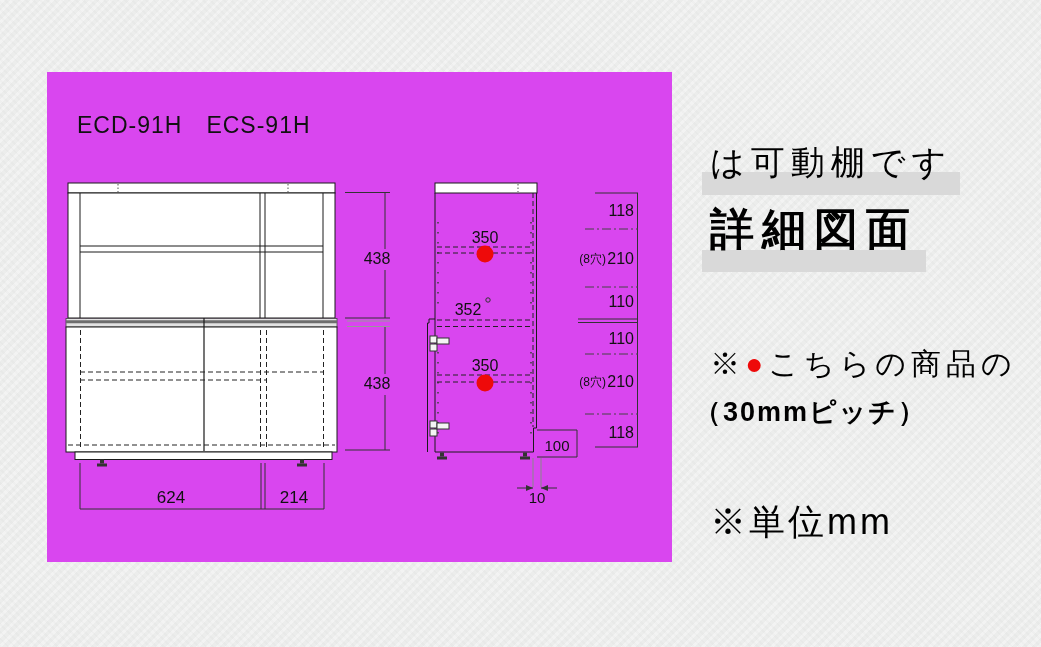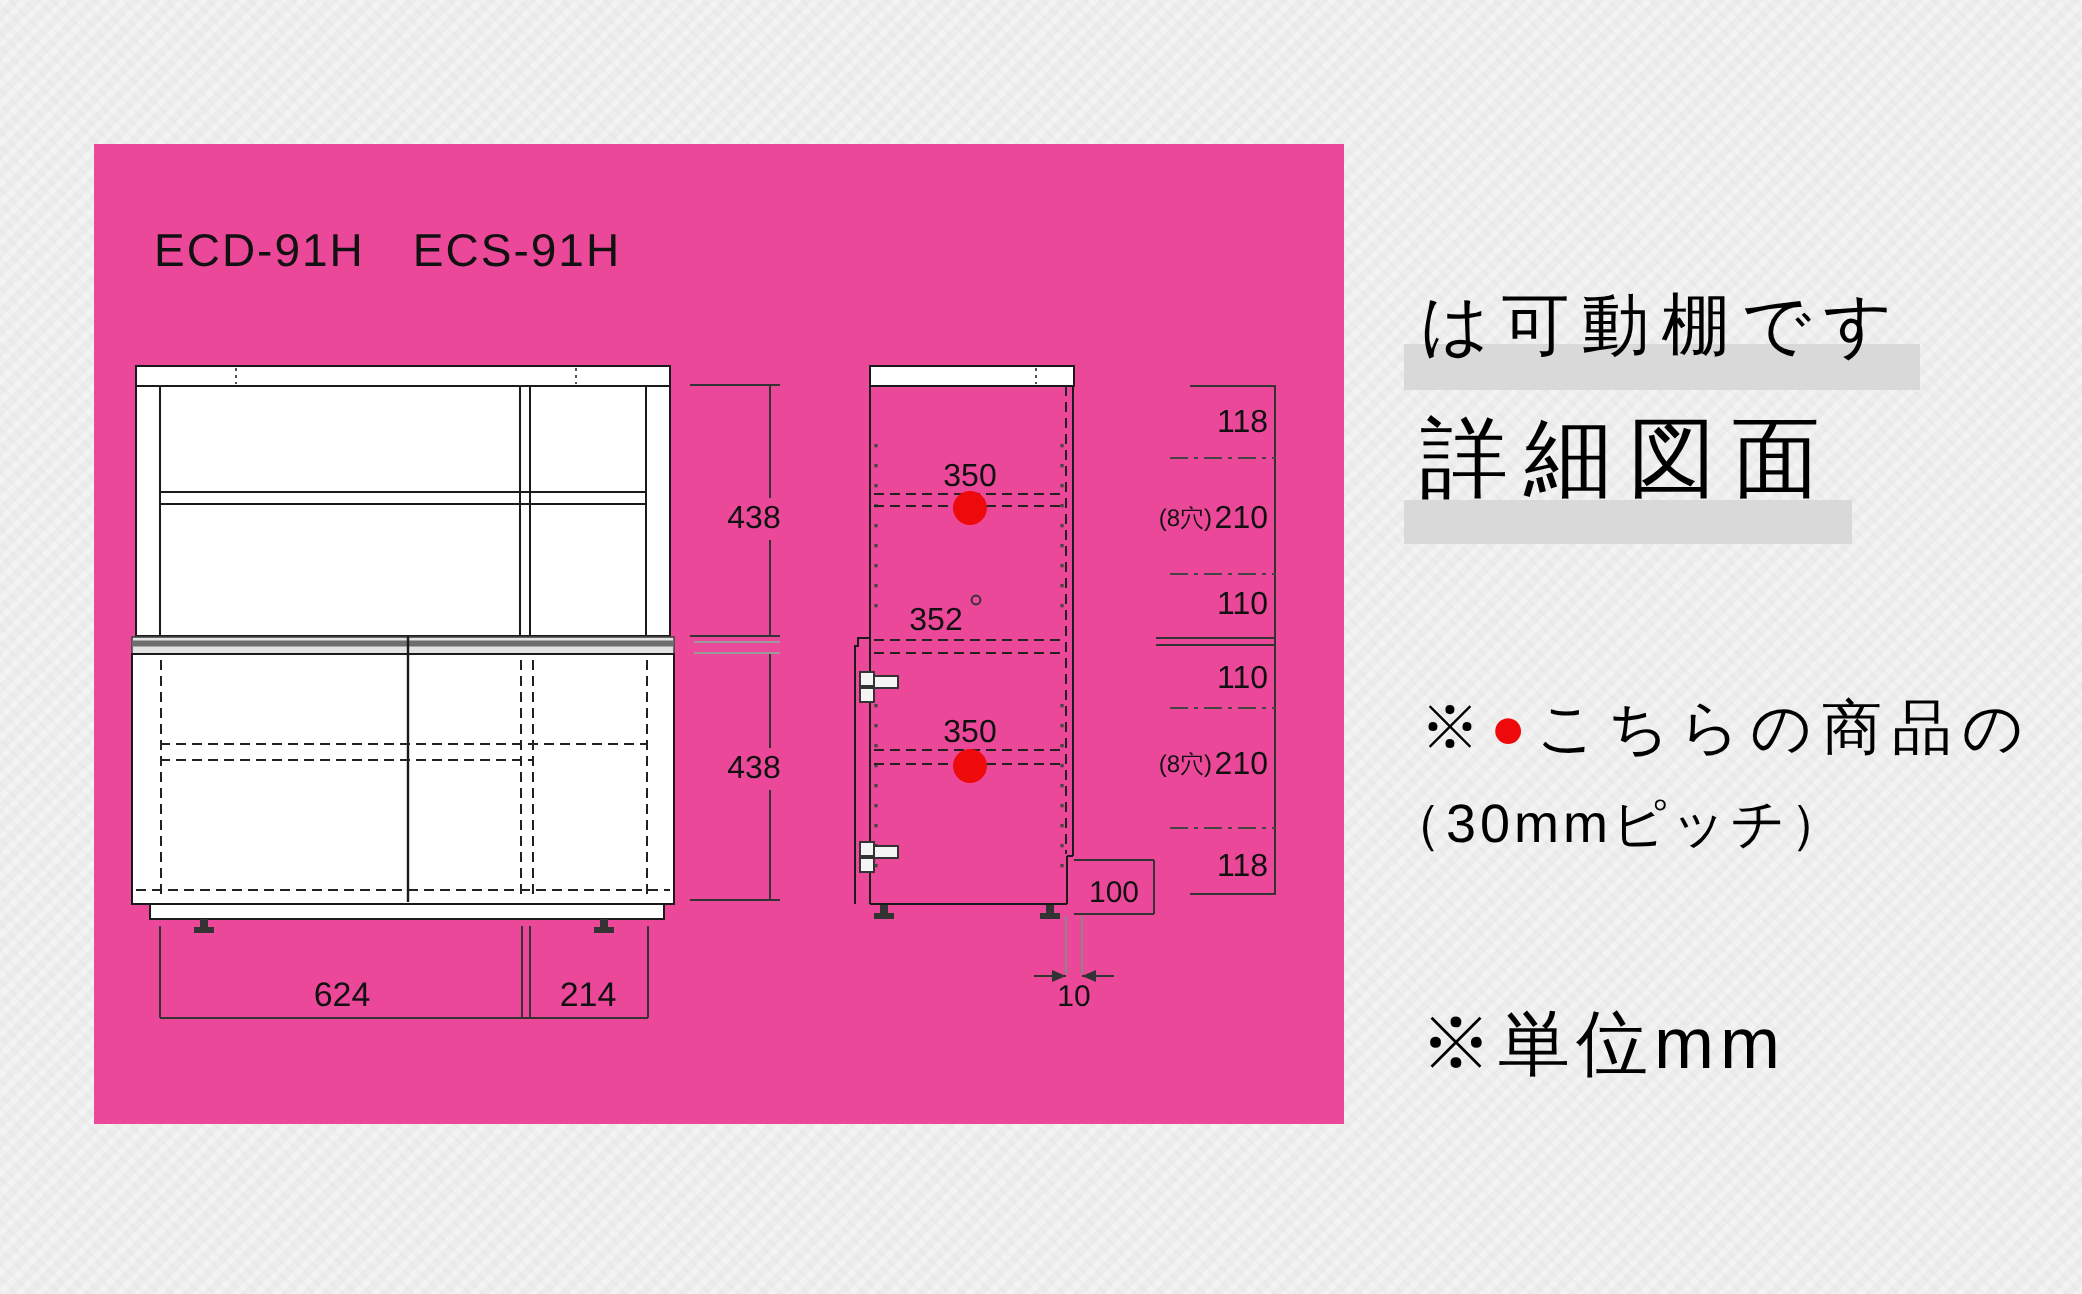--- a/index.html
+++ b/index.html
@@ -6,21 +6,21 @@
   body{
     width:1041px;height:647px;position:relative;overflow:hidden;
     background-color:#ecedec;
     background-image:
       repeating-linear-gradient(45deg, rgba(0,0,0,0.015) 0 2px, rgba(255,255,255,0) 2px 5px),
       repeating-linear-gradient(-45deg, rgba(255,255,255,0.35) 0 3px, rgba(0,0,0,0) 3px 7px);
     font-family:"Liberation Sans", sans-serif;
   }
   .panel{
     position:absolute;left:47px;top:72px;width:625px;height:490px;
-    background:#ec4899;
+    background:#d946ef;
   }
   .model-title{
     position:absolute;left:30px;top:38px;
     font-size:23px;color:#111;letter-spacing:1px;font-weight:400;
     white-space:pre;
   }
   svg text{
     font-family:"Liberation Sans", sans-serif;
     fill:#111;
   }
@@ -28,24 +28,24 @@
   .dimtxt-lg{font-size:17px;}
   .dimtxt-sm{font-size:15px;}
   .holes{font-size:12px;}
   .hblock{position:absolute;white-space:nowrap;}
   .hl{position:relative;display:inline-block;z-index:0;}
   .hl::after{
     content:"";position:absolute;left:-8px;right:-8px;height:23px;bottom:-9px;
     background:#d9d9d9;z-index:-1;
   }
   .heading1{left:710px;top:140px;font-size:34px;letter-spacing:6px;font-weight:500;}
-  .heading2{left:710px;top:200px;font-size:44px;letter-spacing:8px;font-weight:400;}
+  .heading2{left:710px;top:200px;font-size:44px;letter-spacing:8px;font-weight:700;}
   .heading2 .hl::after{height:22px;bottom:-13px;}
   .note1{left:710px;top:344px;font-size:30px;letter-spacing:5px;font-weight:500;}
-  .note2{left:694px;top:394px;font-size:27px;letter-spacing:2px;font-weight:400;}
+  .note2{left:694px;top:394px;font-size:27px;letter-spacing:2px;font-weight:700;}
   .note3{left:710px;top:450px;font-size:36px;letter-spacing:3px;font-weight:500;margin-top:48px;}
   .red-bullet{color:#ee0a0a;}
 </style>
 </head>
 <body>
 
 <div class="panel">
   <div class="model-title">ECD-91H　ECS-91H</div>
 
   <svg width="625" height="490" viewBox="0 0 625 490" xmlns="http://www.w3.org/2000/svg">

